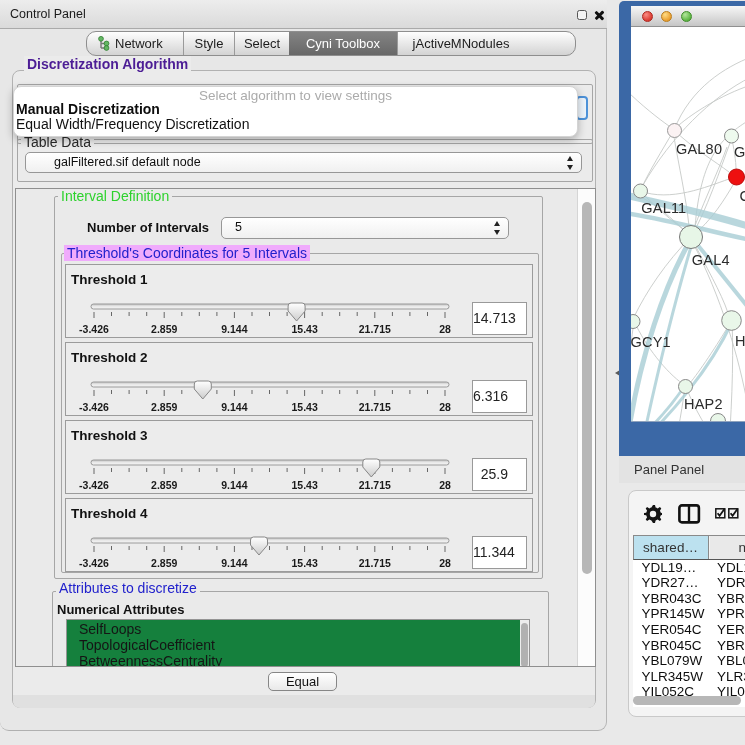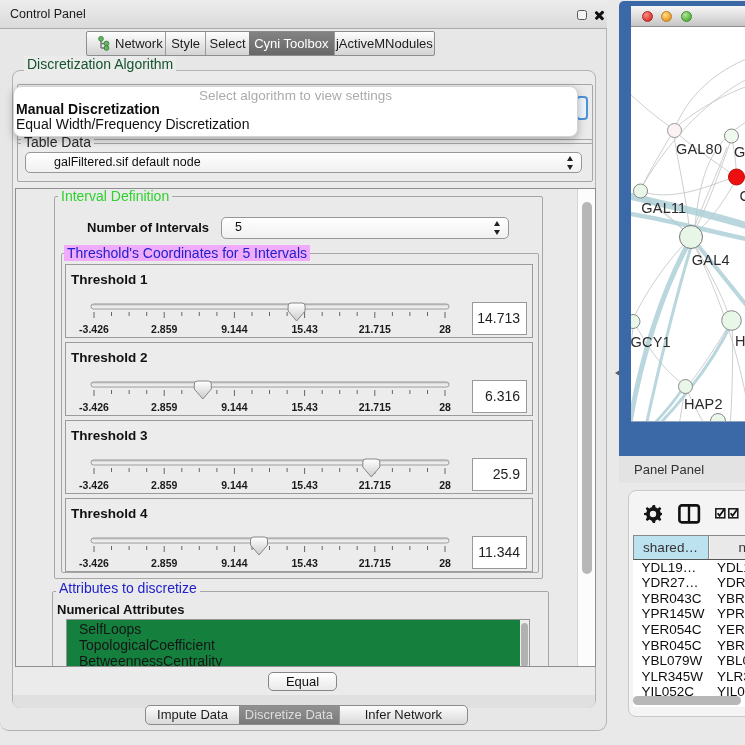--- a/index.html
+++ b/index.html
@@ -8,22 +8,22 @@
 #cpwin{position:absolute;left:0;top:0;width:607px;height:731px;background:#e7e7e7;
  border-right:1px solid #b6b6b6;border-bottom:1px solid #b0b0b0;border-radius:0 0 9px 9px;}
 #cptitle{position:absolute;left:0;top:0;width:607px;height:29px;
  background:linear-gradient(#ededed,#dadada);border-bottom:1px solid #aaa;}
 #cptitle .t{position:absolute;left:10px;top:7px;font-size:12.5px;color:#1b1b1b;}
 #icoFloat{position:absolute;left:577px;top:10px;width:10px;height:10px;border:1.6px solid #555;border-radius:2.5px;background:#f4f4f4;}
 #icoX{position:absolute;left:593px;top:9px;width:12px;height:12px;}
 #icoX i{position:absolute;left:1px;top:4.6px;width:10.5px;height:2.8px;background:#111;border-radius:1px;}
 #icoX i:first-child{transform:rotate(45deg);}#icoX i:last-child{transform:rotate(-45deg);}
 
-#tabs{position:absolute;left:86px;top:31px;width:349px;height:25px;display:flex;
- border:1px solid #8e8e8e;border-radius:2px;overflow:hidden;
+#tabs{position:absolute;left:86px;top:31px;width:490px;height:25px;display:flex;
+ border:1px solid #8e8e8e;border-radius:10px;overflow:hidden;
  background:linear-gradient(#fefefe,#d3d3d3);font-size:13px;color:#1c1c1c;}
 #tabs .tb{display:flex;align-items:center;justify-content:center;height:100%;}
 #tabs .sep{border-left:1px solid #9a9a9a;}
 #tabs .dark{background:linear-gradient(#838383,#686868);color:#fff;}
 
 #content{position:absolute;left:12px;top:70px;width:584px;height:638px;background:#ebebeb;
  border:1px solid #b2b2b2;border-radius:8px;}
 #content .botband{position:absolute;left:0px;top:624px;width:582px;height:13px;background:#e0e0e0;border-radius:0 0 7px 7px;}
 .group{position:absolute;border:1px solid #a6a6a6;border-radius:2px;}
 .gtitle{position:absolute;font-size:14px;background:#ebebeb;padding:0 3px;white-space:nowrap;}
@@ -46,21 +46,21 @@
  border-right:3.5px solid transparent;border-top:5px solid #222;}
 
 #scroll{position:absolute;left:15px;top:188px;width:581px;height:479px;border:1px solid #8f8f8f;
  background:#eaeaea;overflow:hidden;}
 #vsb{position:absolute;left:561px;top:0;width:19px;height:478px;background:#fcfcfc;border-left:1px solid #d5d5d5;}
 #vsb .thumb{position:absolute;left:4px;top:13px;width:10px;height:372px;background:#b7b7b7;border-radius:5px;}
 
 .tbox{position:absolute;left:49px;width:468px;height:74px;border:1px solid #9b9b9b;background:#ececec;}
 .tlab{position:absolute;left:5px;top:7px;font-size:13.5px;font-weight:bold;color:#111;}
 .tval{position:absolute;left:406px;top:37px;width:55px;height:33px;background:#fff;border:1px solid #999;
- font-size:14px;color:#222;text-align:right;line-height:31px;padding-right:6px;}
+ font-size:14px;color:#222;text-align:right;line-height:31px;padding-right:18px;}
 
 #attlist{position:absolute;left:50px;top:430px;width:464px;height:60px;background:#15803d;border:1px solid #949494;}
 #attlist .it{position:absolute;left:12px;font-size:14px;color:#151515;}
 #attsb{position:absolute;left:504px;top:431px;width:9px;height:48px;background:#ededed;}
 #attsb .thumb{position:absolute;left:1px;top:3px;width:7px;height:44px;background:#b1b1b1;border-radius:3.5px;}
 
 #apply{position:absolute;left:268px;top:672px;width:69px;height:19px;background:linear-gradient(#ffffff,#e9e9e9);
  border:1px solid #868686;border-radius:5px;font-size:13px;color:#111;text-align:center;line-height:17px;}
 #btabs{position:absolute;left:145px;top:705px;width:323px;height:19.5px;display:flex;border:1px solid #8b8b8b;
  border-radius:5px;overflow:hidden;background:linear-gradient(#fcfcfc,#d9d9d9);font-size:13px;color:#1c1c1c;}
@@ -115,21 +115,21 @@
  <div class="tb sep" style="width:51px">Style</div>
  <div class="tb sep" style="width:55px">Select</div>
  <div class="tb dark" style="width:108px">Cyni Toolbox</div>
  <div class="tb sep" style="width:127px">jActiveMNodules</div>
 </div>
 <div id="content">
       <div class="botband"></div>
     </div>
 
 <div class="group" style="left:17px;top:84px;width:576px;height:60px;"></div>
-<div class="gtitle" style="left:24px;top:56px;color:#14532d;">Discretization Algorithm</div>
+<div class="gtitle" style="left:24px;top:56px;color:#4c1d95;font-weight:bold;">Discretization Algorithm</div>
 <div id="bluestep"></div>
 
 <div class="group" style="left:17px;top:139px;width:576px;height:43px;"></div>
 <div class="gtitle" style="left:21px;top:134px;color:#2a2a2a;">Table Data</div>
 <div class="combo" style="left:25px;top:152px;width:557px;height:21px;">
  <span class="txt" style="left:28px;">galFiltered.sif default node</span>
  <span class="stepper">
         <span class="up"></span>
         <span class="dn"></span>
       </span>
@@ -363,25 +363,20 @@
   <div class="it" style="top:33px;">BetweennessCentrality</div>
  </div>
  <div id="attsb">
         <div class="thumb"></div>
       </div>
  <div id="vsb">
         <div class="thumb"></div>
       </div>
 </div>
 <div id="apply">Equal</div>
-<div id="btabs">
- <div class="tb" style="width:93.5px">Impute Data</div>
- <div class="tb dark" style="width:100.5px">Discretize Data</div>
- <div class="tb sep" style="width:129px">Infer Network</div>
-</div>
 <div id="divarrow"></div>
 
 <div id="netwin">
 <div id="nettitle">
  <span class="light" style="left:10.5px;background:radial-gradient(circle at 35% 30%,#fa8d84,#dd4036 65%,#c03028);border:0.5px solid #ad271f;"></span>
  <span class="light" style="left:30px;background:radial-gradient(circle at 35% 30%,#ffdc85,#eca233 65%,#d08a20);border:0.5px solid #b97c1c;"></span>
  <span class="light" style="left:49.5px;background:radial-gradient(circle at 35% 30%,#b3e69c,#61b847 65%,#4b9a33);border:0.5px solid #3f8c2a;"></span>
 </div>
 <div id="netcanvas">
         <svg width="114" height="399" style="position:absolute;left:0;top:0">

